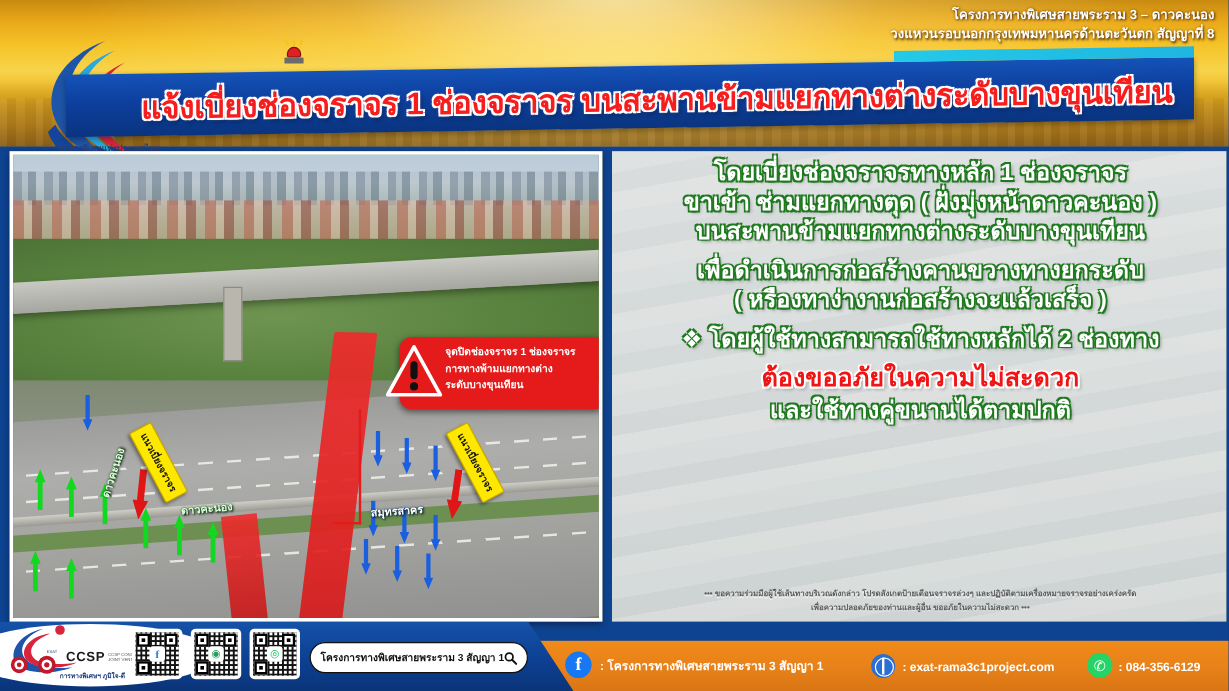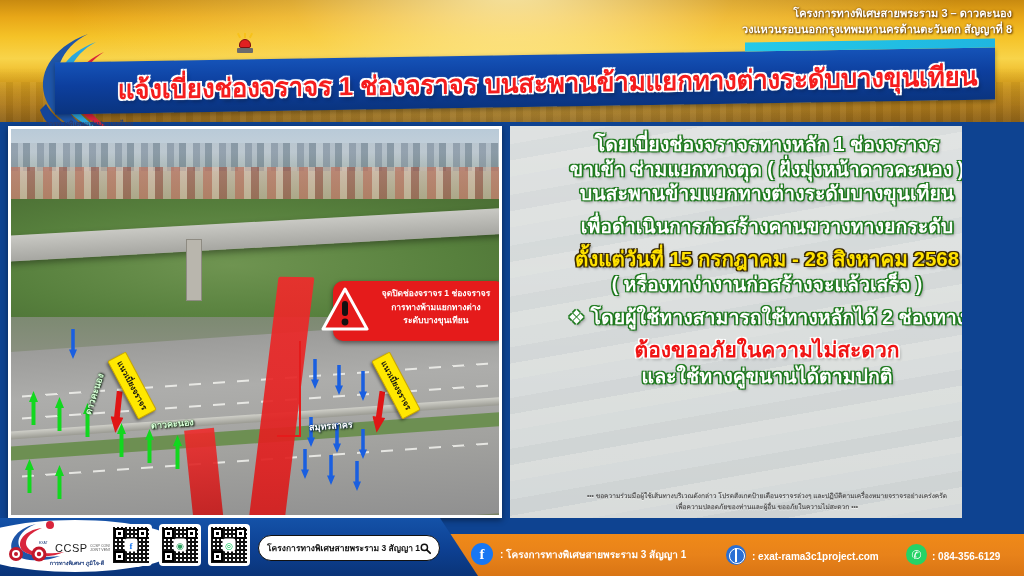--- a/index.html
+++ b/index.html
@@ -203,35 +203,35 @@
   }
 
   
   .callout {
     position:absolute; left:322px; top:152px; width:172px; height:60px;
     background:#e51b1b; border-radius:10px;
     box-shadow:0 2px 5px rgba(0,0,0,.5);
   }
   .callout .ctext {
     position:absolute; left:38px; top:6px; width:130px;
-    color:#fff; font-size:8.5px; font-weight:bold; line-height:1.6; text-align:center;
+    color:#fff; font-size:8.5px; font-weight:bold; line-height:1.6; text-align:left;
   }
   .warn-tri {
     position:absolute; left:-12px; top:6px; width:48px; height:44px;
   }
   .callout-leader {
     position:absolute; left:288px; top:212px; width:2px; height:96px; background:#e51b1b;
   }
   .callout-leader-h {
     position:absolute; left:266px; top:306px; width:24px; height:2px; background:#e51b1b;
   }
 
   
   .right-panel {
-    position:absolute; left:510px; top:126px; width:452px; height:392px;
+    position:absolute; left:510px; top:126px; width:512px; height:392px;
     overflow:hidden;
     background: linear-gradient(180deg,#9aa7ae 0%, #8d9aa2 20%, #a3aeb2 45%, #98a4aa 70%, #8b979d 100%);
   }
   .right-panel .bgphoto {
     position:absolute; inset:0;
     background:
       linear-gradient(180deg, rgba(255,255,255,.55), rgba(255,255,255,.35)),
       repeating-linear-gradient(170deg, #b9c0c2 0 18px, #a7b0b3 18px 34px, #c3c8c6 34px 50px),
       repeating-linear-gradient(90deg, rgba(150,110,95,.25) 0 20px, rgba(190,190,180,.2) 20px 44px);
     opacity:.95;
@@ -282,21 +282,21 @@
   .white-ellipse {
     position:absolute; left:-30px; bottom:4px; width:210px; height:52px;
     background:#ffffff; border-radius:50%;
     z-index:4;
   }
   .logo-row { position:absolute; left:6px; bottom:6px; width:150px; height:50px; z-index:5; }
   .logo-caption {
     position:absolute; left:6px; bottom:3px; width:130px; text-align:center;
     font-size:5.5px; color:#1a3a7a; font-weight:bold; white-space:nowrap;
   }
-  .ccsp-text { position:absolute; left:49px; bottom:16px; font-size:11px; font-weight:normal; color:#1b1b1b; letter-spacing:.5px; }
+  .ccsp-text { position:absolute; left:49px; bottom:16px; font-size:11px; font-weight:bold; color:#1b1b1b; letter-spacing:.5px; }
   .ccsp-sub { position:absolute; left:84px; bottom:17px; font-size:3.6px; color:#555; line-height:1.3; width:62px; }
 
   .qr {
     position:absolute; bottom:10px; width:42px; height:42px; background:#fff;
     border-radius:4px; padding:3px; z-index:5;
   }
   .qr .pat {
     width:100%; height:100%;
     background-image:
       repeating-linear-gradient(0deg, #000 0 2px, transparent 2px 4px),
@@ -453,21 +453,20 @@
 
   <div class="right-panel">
     <div class="bgphoto"></div>
     <div class="overlay"></div>
 
     <div class="rp-lines">
       <div class="rline wg">โดยเบี่ยงช่องจราจรทางหลัก 1 ช่องจราจร</div>
       <div class="rline wg">ขาเข้า ช่ามแยกทางตุด ( ฝั่งมุ่งหน้าดาวคะนอง )</div>
       <div class="rline wg">บนสะพานข้ามแยกทางต่างระดับบางขุนเทียน</div>
       <div class="rline wg sp">เพื่อดำเนินการก่อสร้างคานขวางทางยกระดับ</div>
-      <div class="rline yl sp">ตั้งแต่วันที่ 15 กรกฎาคม - 28 สิงหาคม 2568</div>
       <div class="rline wg">( หรืองทาง่างานก่อสร้างจะแล้วเสร็จ )</div>
       <div class="rline wg sp">❖ โดยผู้ใช้ทางสามารถใช้ทางหลักได้ 2 ช่องทาง</div>
       <div class="rline rd sp">ต้องขออภัยในความไม่สะดวก</div>
       <div class="rline wg">และใช้ทางคู่ขนานได้ตามปกติ</div>
     </div>
 
     <div class="footnote">
       <div>••• ขอความร่วมมือผู้ใช้เส้นทางบริเวณดังกล่าว โปรดสังเกตป้ายเตือนจราจรล่วงๆ และปฏิบัติตามเครื่องหมายจราจรอย่างเคร่งครัด</div>
       <div>เพื่อความปลอดภัยของท่านและผู้อื่น ขออภัยในความไม่สะดวก •••</div>
     </div>

